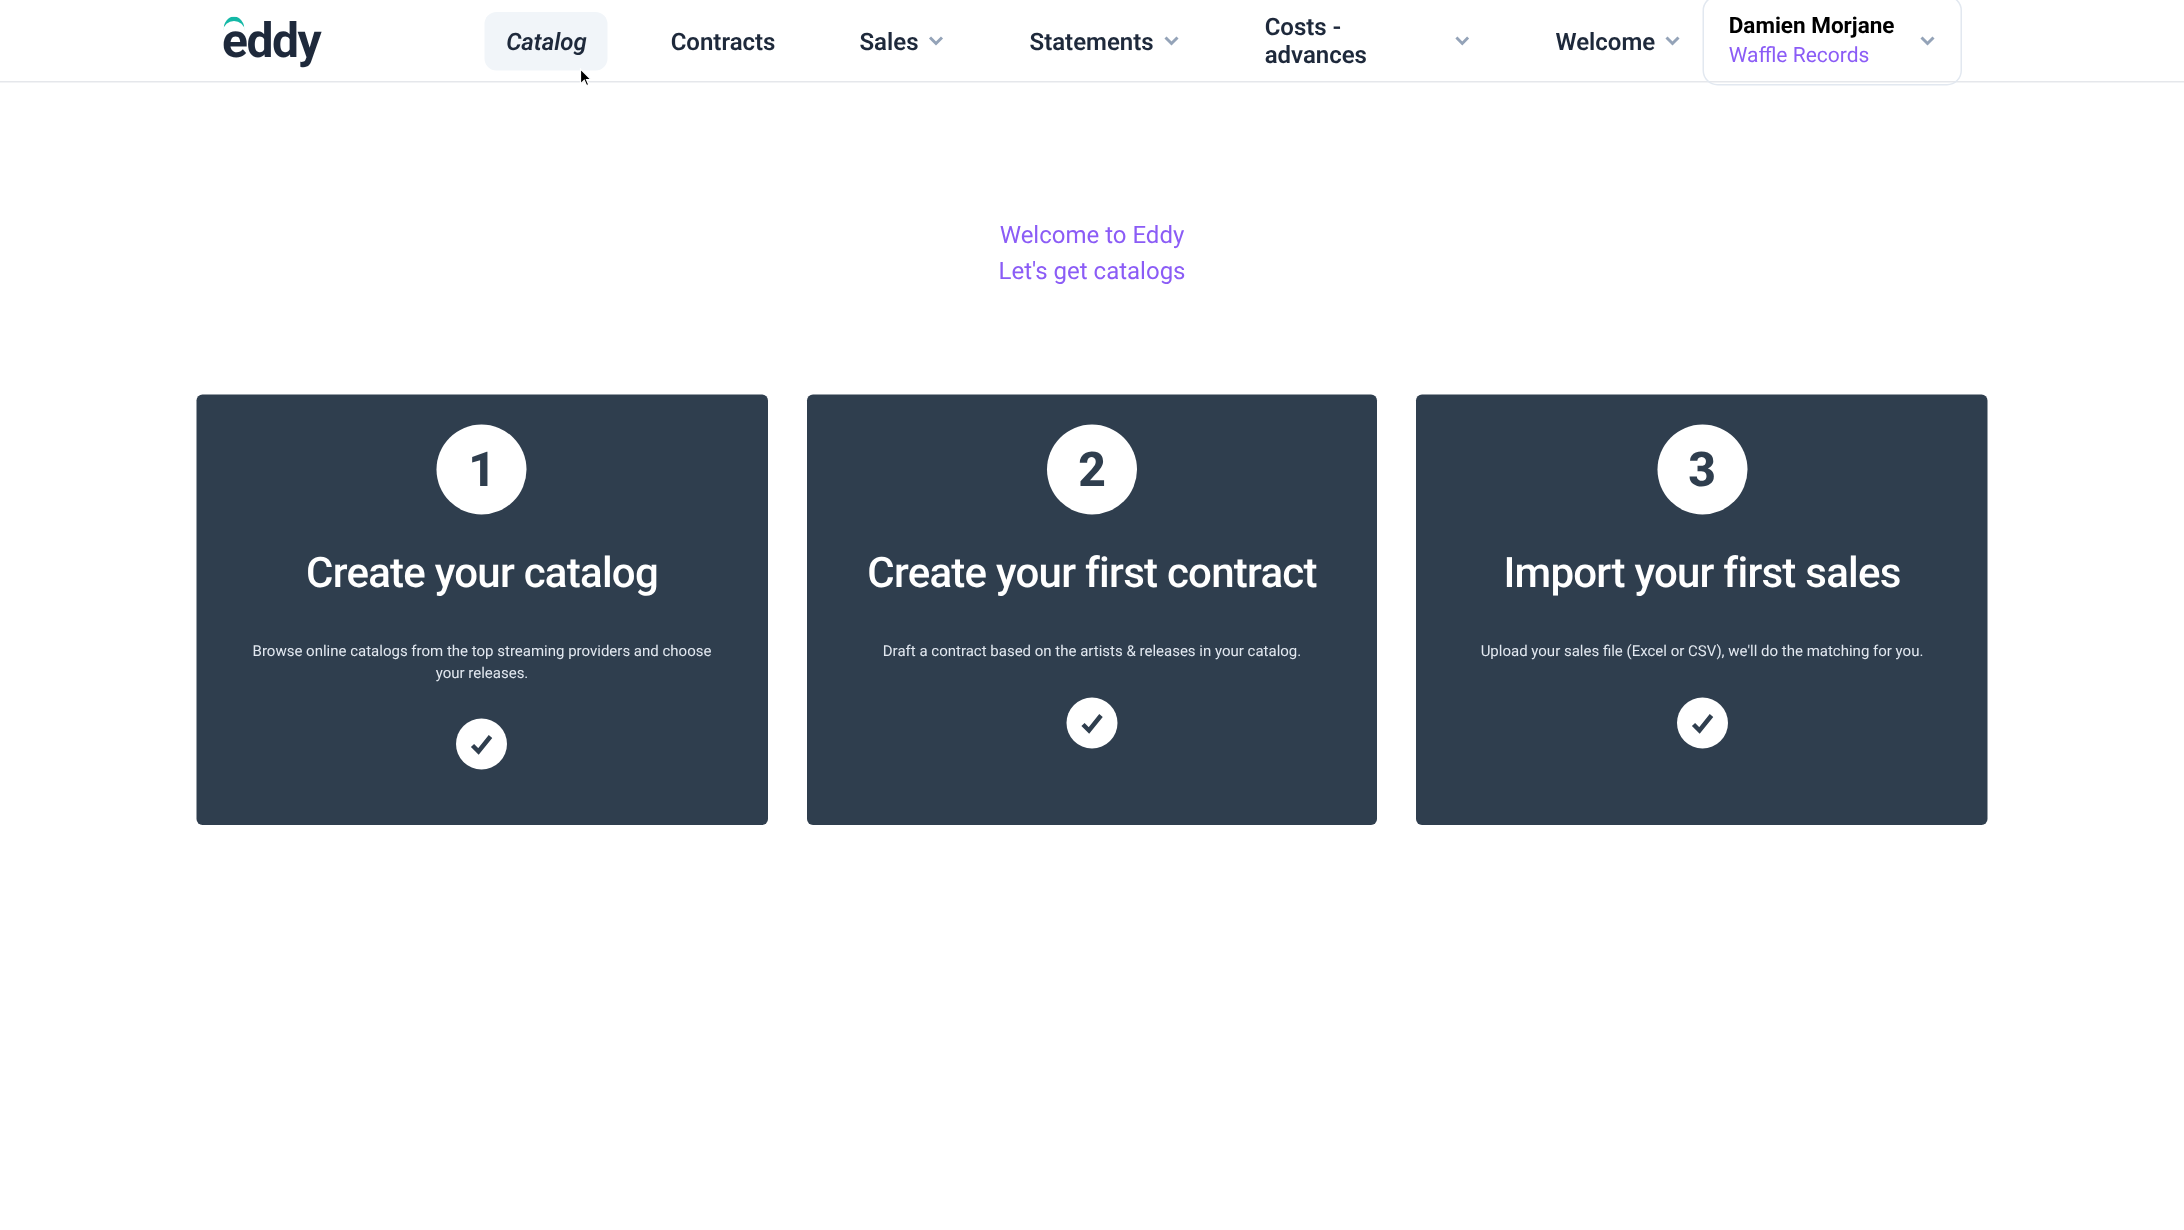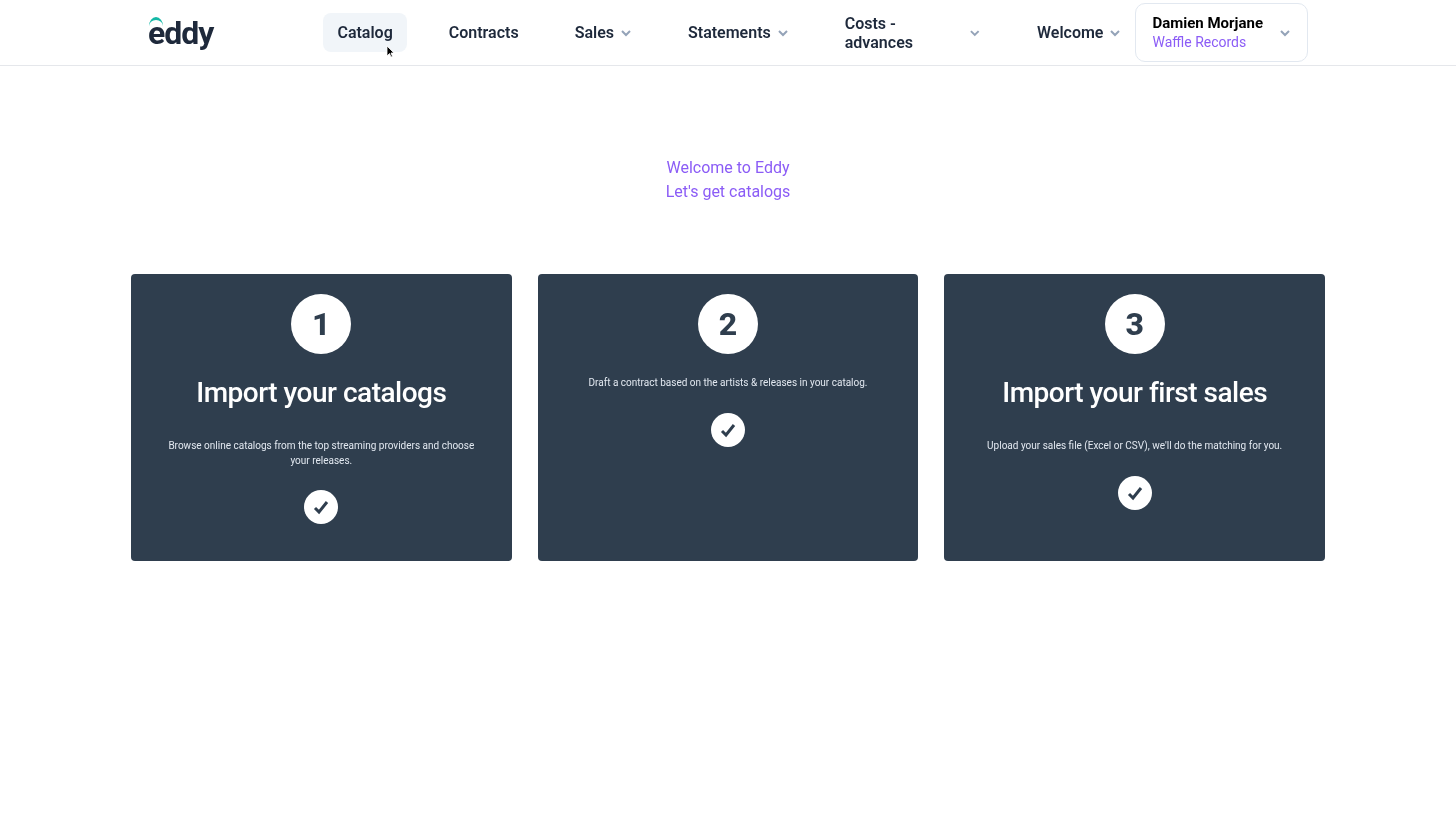--- a/index.html
+++ b/index.html
@@ -10,21 +10,21 @@
     body {
       font-family: -apple-system, BlinkMacSystemFont, 'Segoe UI', Roboto, Helvetica, Arial, sans-serif;
       background: #ffffff;
       width: 1456px;
       height: 820px;
       overflow: hidden;
     }
     .header {
       display: flex;
       align-items: center;
-      height: 66px;
+      height: 55px;
       padding: 0 148px;
       border-bottom: 1px solid #e5e7eb;
       background: #ffffff;
     }
     .logo {
       display: flex;
       align-items: center;
       margin-right: 110px;
     }
     .logo-text {
@@ -58,20 +58,21 @@
       gap: 6px;
       padding: 10px 14px;
       border-radius: 8px;
       font-size: 16px;
       font-weight: 600;
       color: #1e293b;
       cursor: pointer;
     }
     .nav-item.active {
       background: #f1f5f9;
+      font-style: italic;
     }
     .chevron {
       width: 12px;
       height: 12px;
       stroke: #94a3b8;
       stroke-width: 2;
       fill: none;
     }
     .user-menu {
       display: flex;
@@ -226,30 +227,31 @@
 
 <div class="main">
   <div class="welcome">
     <div>Welcome to Eddy</div>
     <div>Let's get catalogs</div>
   </div>
 
   <div class="cards">
     <div class="card">
       <div class="card-number">1</div>
-      <div class="card-title">Import your catalogs</div>
+      <div class="card-title">Create your catalog</div>
       <div class="card-desc">Browse online catalogs from the top streaming providers and choose your releases.</div>
       <div class="card-check">
         <svg viewBox="0 0 20 20">
             <polyline points="4,11 8,15 16,5"></polyline>
           </svg>
       </div>
     </div>
     <div class="card">
       <div class="card-number">2</div>
+      <div class="card-title">Create your first contract</div>
       <div class="card-desc">Draft a contract based on the artists &amp; releases in your catalog.</div>
       <div class="card-check">
         <svg viewBox="0 0 20 20">
             <polyline points="4,11 8,15 16,5"></polyline>
           </svg>
       </div>
     </div>
     <div class="card">
       <div class="card-number">3</div>
       <div class="card-title">Import your first sales</div>

